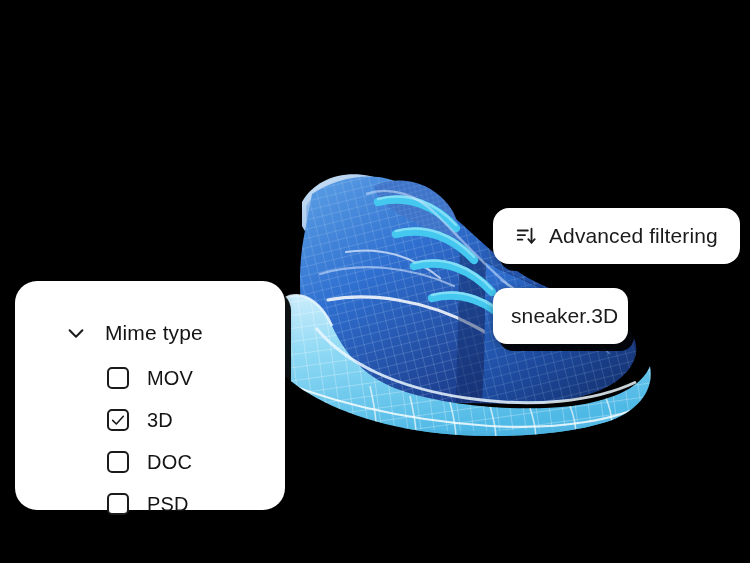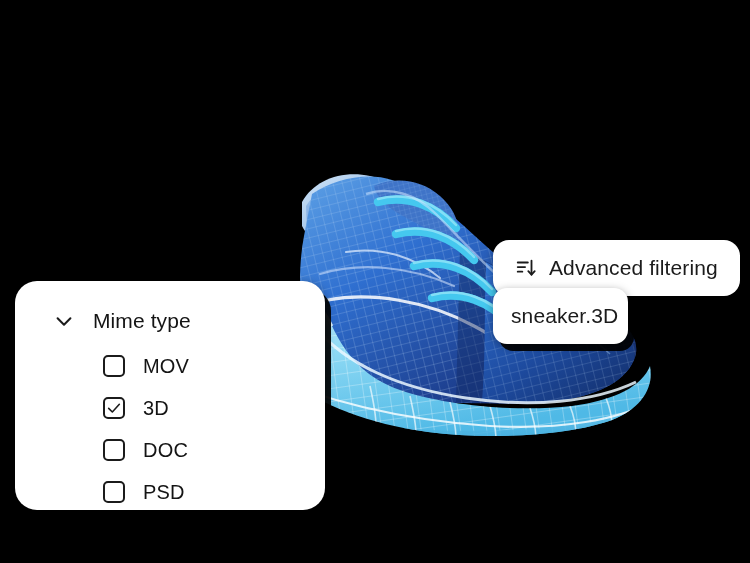--- a/index.html
+++ b/index.html
@@ -84,45 +84,44 @@
   .card{
     position:absolute;background:#fff;border-radius:20px;
     box-shadow:6px 7px 0 0 rgba(0,0,0,.92), 0 2px 8px rgba(0,0,0,.35);
   }
 
   .card-filter{
     left:493px;top:208px;width:247px;height:56px;
     border-radius:16px;
     display:flex;align-items:center;gap:12px;padding:0 22px;
     box-sizing:border-box;
-    margin-top:32px;
   }
   .filter-icon{width:22px;height:22px;flex:0 0 22px;display:block;}
   .filter-label{font-size:21px;color:#1b1b1b;letter-spacing:.1px;white-space:nowrap;}
 
   .card-file{
     left:493px;top:288px;width:135px;height:56px;
     border-radius:14px;
     display:flex;align-items:center;padding:0 18px;box-sizing:border-box;
   }
   .file-label{font-size:21px;color:#1b1b1b;letter-spacing:.1px;white-space:nowrap;}
 
   .card-mime{
-    left:15px;top:281px;width:310px;height:229px;
+    left:15px;top:281px;width:270px;height:229px;
     border-radius:22px;
     box-shadow:6px 8px 0 0 rgba(0,0,0,.92), 0 2px 10px rgba(0,0,0,.35);
-    padding:0;box-sizing:border-box;
+    padding:12px;box-sizing:border-box;
   }
   .mime-header{
     display:flex;align-items:center;gap:18px;
     padding:28px 0 0 38px;
   }
   .chev{width:22px;height:22px;flex:0 0 22px;display:block;}
   .mime-title{font-size:21px;color:#141414;letter-spacing:.1px;}
-  .mime-list{margin:12px 0 0 8px;padding:0;list-style:none;}
+  .mime-list{margin:12px 0 0 0;padding:0;list-style:none;}
   .mime-item{
     display:flex;align-items:center;gap:18px;
     padding:0 0 0 80px;height:42px;
   }
   .cb{
     width:22px;height:22px;flex:0 0 22px;border:2.2px solid #1b1b1b;
     border-radius:5px;background:#fff;box-sizing:border-box;
     display:flex;align-items:center;justify-content:center;
   }
   .cb svg{width:16px;height:16px;display:block;}

